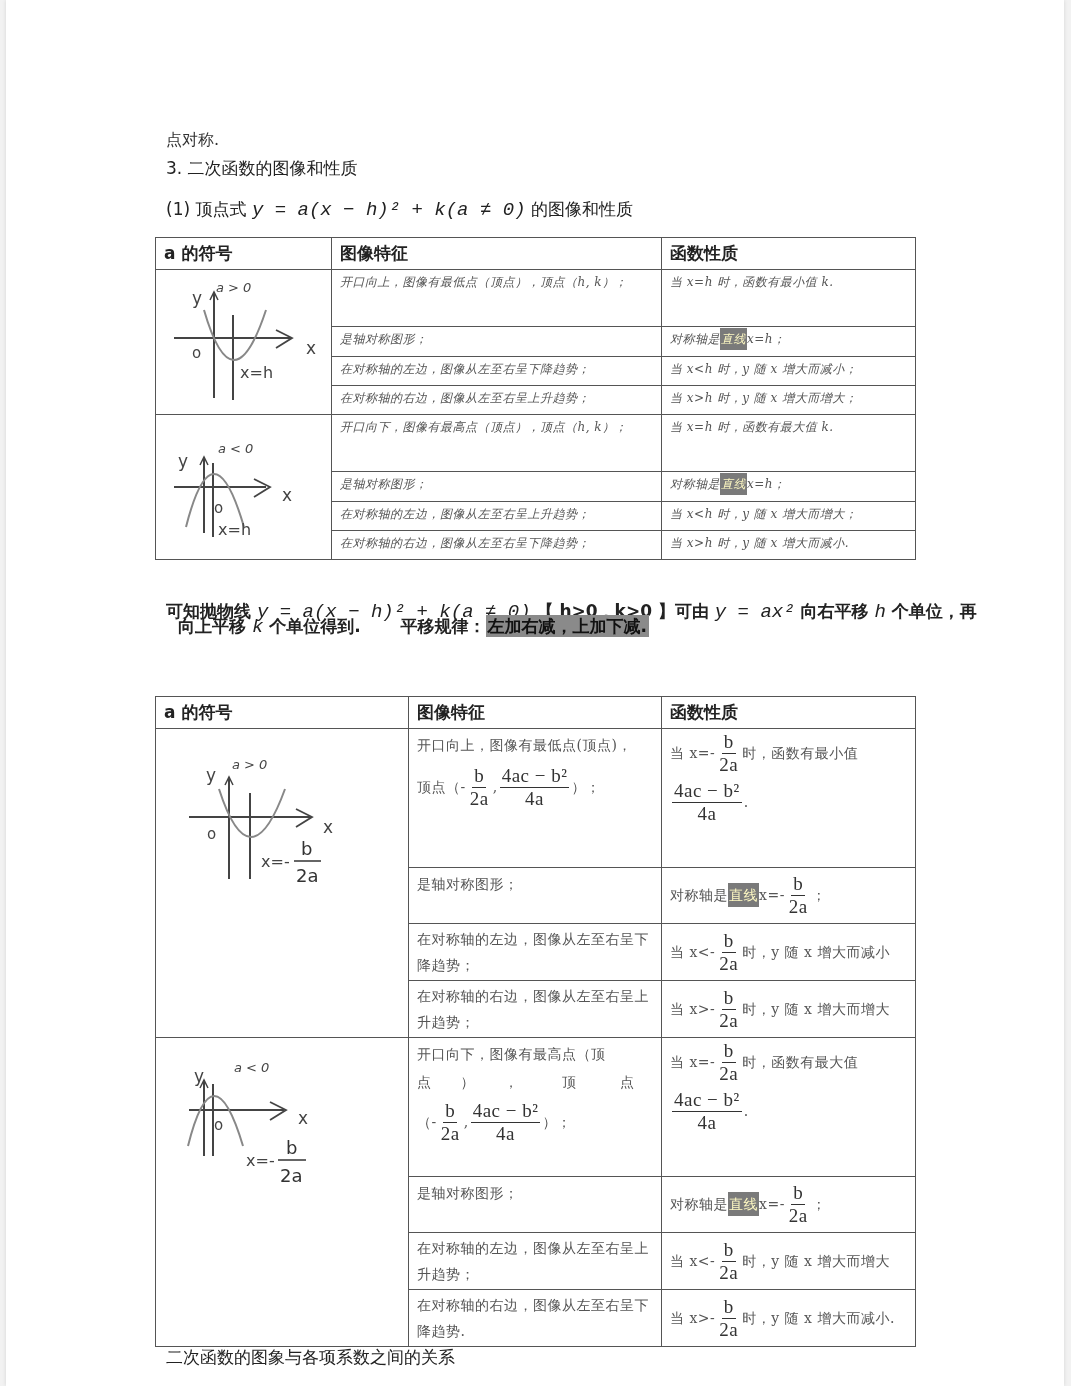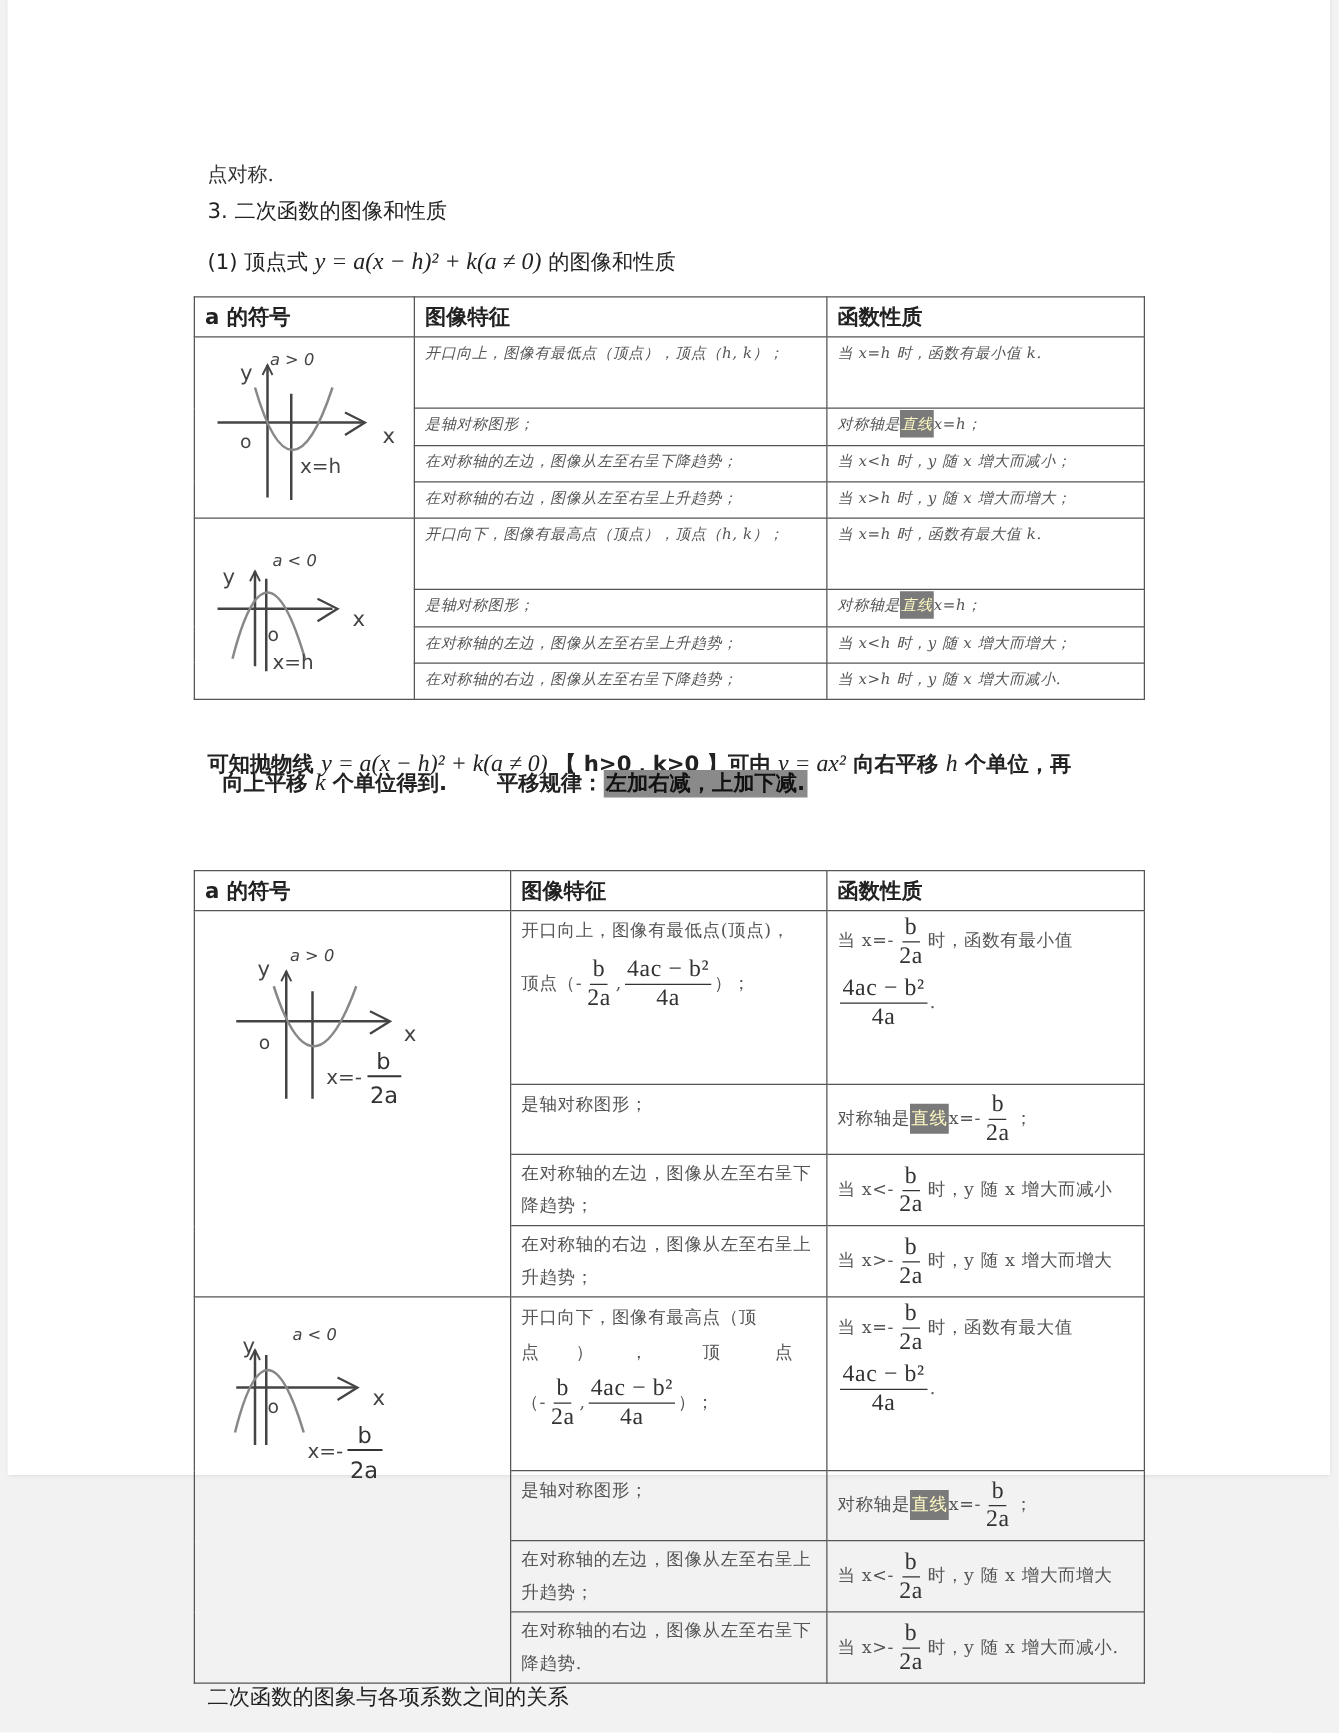--- a/index.html
+++ b/index.html
@@ -1,28 +1,28 @@
 <!DOCTYPE html>
 <html><head>
 <meta charset="utf-8">
 <style>
   html, body { margin:0; padding:0; }
   body {
     width:1071px; height:1386px; background:#f2f2f2; position:relative; overflow:hidden;
     font-family:"DejaVu Serif","Liberation Serif",serif; color:#222;
   }
   .page {
-    position:absolute; left:6px; top:0; width:1058px; height:1180px; background:#ffffff;
+    position:absolute; left:6px; top:0; width:1058px; height:1386px; background:#ffffff;
     box-shadow:0 0 4px rgba(0,0,0,0.12);
   }
   .abs { position:absolute; }
   .txt-line { font-size:16px; color:#333; white-space:nowrap; }
   .heading { font-family:"DejaVu Sans","Liberation Sans",sans-serif; font-size:17px; color:#222; white-space:nowrap; }
   .heading2 { font-family:"DejaVu Sans","Liberation Sans",sans-serif; font-size:17px; color:#222; white-space:nowrap; }
-  .math { font-family:Liberation Serif, serif; font-style:italic; font-size:19px; }
+  .math { font-family:Liberation Mono, monospace; font-style:italic; font-size:19px; }
   .para { font-family:"DejaVu Sans","Liberation Sans",sans-serif; font-size:17px; color:#222; white-space:nowrap; font-weight:bold; }
   .para .math { font-weight:normal; }
   .hl { background:#8a8a8a; color:#111; padding:1px 2px; }
   table.grid { position:absolute; border-collapse:collapse; table-layout:fixed; }
   table.grid td { border:1.5px solid #555; vertical-align:top; padding:0; }
   .th { font-family:"DejaVu Sans","Liberation Sans",sans-serif; font-size:17px; font-weight:bold; color:#222; padding:4px 8px !important; vertical-align:middle !important; }
   .cell { font-size:12px; color:#555; line-height:20px; padding:2px 8px !important; letter-spacing:0.5px;font-style:italic; }
   .cell2 { font-size:14px; color:#555; line-height:28px; padding:2px 8px !important; letter-spacing:0.5px; }
   .hlbox { background:#7a7a7a; color:#fef9c3; padding:4px 1px; }
   .frac { display:inline-flex; flex-direction:column; align-items:center; vertical-align:middle; font-family:"Liberation Serif","DejaVu Serif",serif; font-size:19px; color:#333; line-height:22px; margin:0 2px; }

